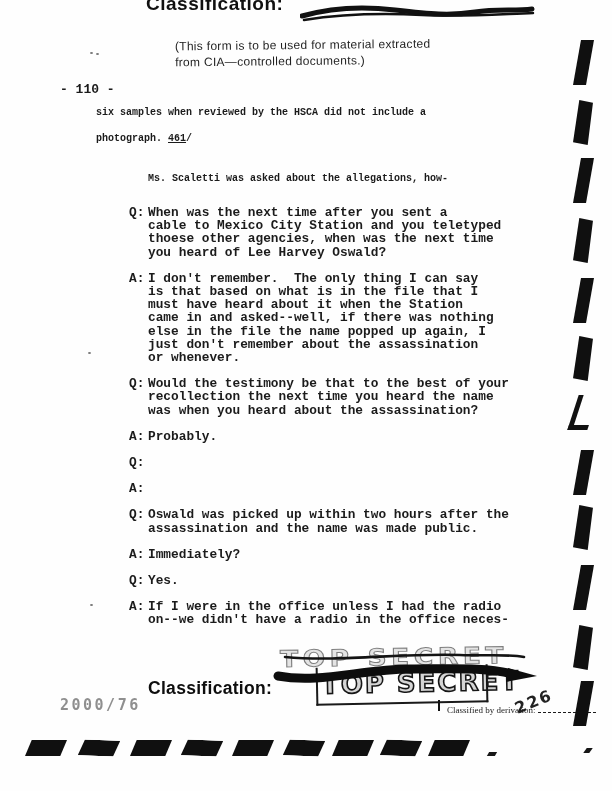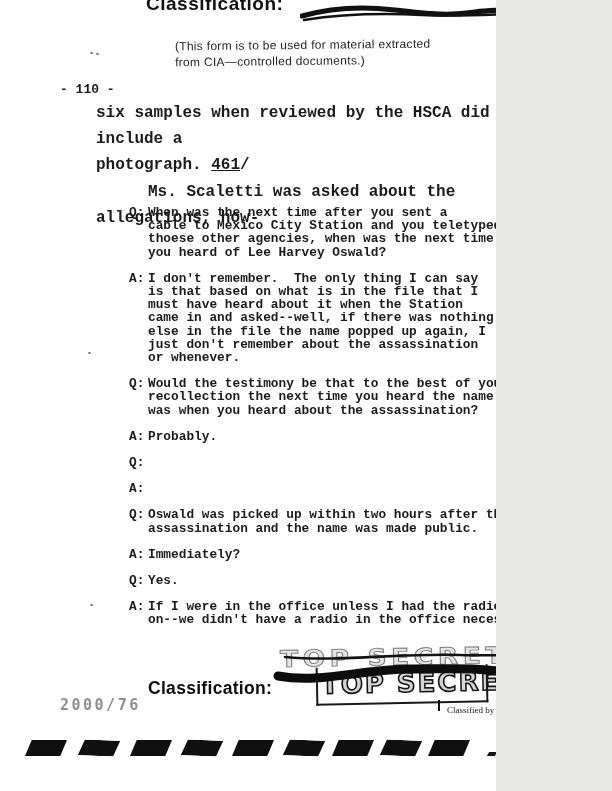--- a/index.html
+++ b/index.html
@@ -1,18 +1,18 @@
 <!DOCTYPE html>
 <html><head>
 <meta charset="utf-8">
 <style>
   html,body{margin:0;padding:0;background:#e8e8e4;}
   .page{
     position:relative;
-    width:496px;height:791px;
+    width:612px;height:791px;
     background:#fefefe;
     overflow:hidden;
     font-family:"Liberation Mono","DejaVu Sans Mono",monospace;
     color:#1b1b1b;
   }
   
   .clf-top{
     position:absolute;left:146px;top:-7px;
     font-family:"Liberation Sans","DejaVu Sans",sans-serif;
     font-weight:bold;font-size:19px;letter-spacing:.5px;color:#101010;
@@ -24,23 +24,23 @@
     font-size:12px;line-height:16px;color:#1f1f1f;
     transform:rotate(-.6deg);letter-spacing:.3px;
   }
   .page-number{
     position:absolute;left:60px;top:82px;width:440px;
     text-align:left;font-size:13px;font-weight:600;
   }
   
   .body-text{
     position:absolute;left:96px;top:100px;width:448px;
-    font-size:16px;line-height:26px;font-weight:600;
-  }
-  .p2{margin-top:1px;}
+    font-size:10px;line-height:26px;font-weight:600;
+  }
+  .p2{margin-top:14px;}
   .indent{ text-indent:52px;}
   .fn-ref{text-decoration:underline;}
   .qa-list{
     position:absolute;left:129px;top:206px;width:416px;
     font-size:12.8px;line-height:13.2px;font-weight:600;
   }
   .qa{display:flex;margin-bottom:13px;}
   .qlabel{width:19px;flex:0 0 19px;}
   .qtext{white-space:pre-wrap;}
   

